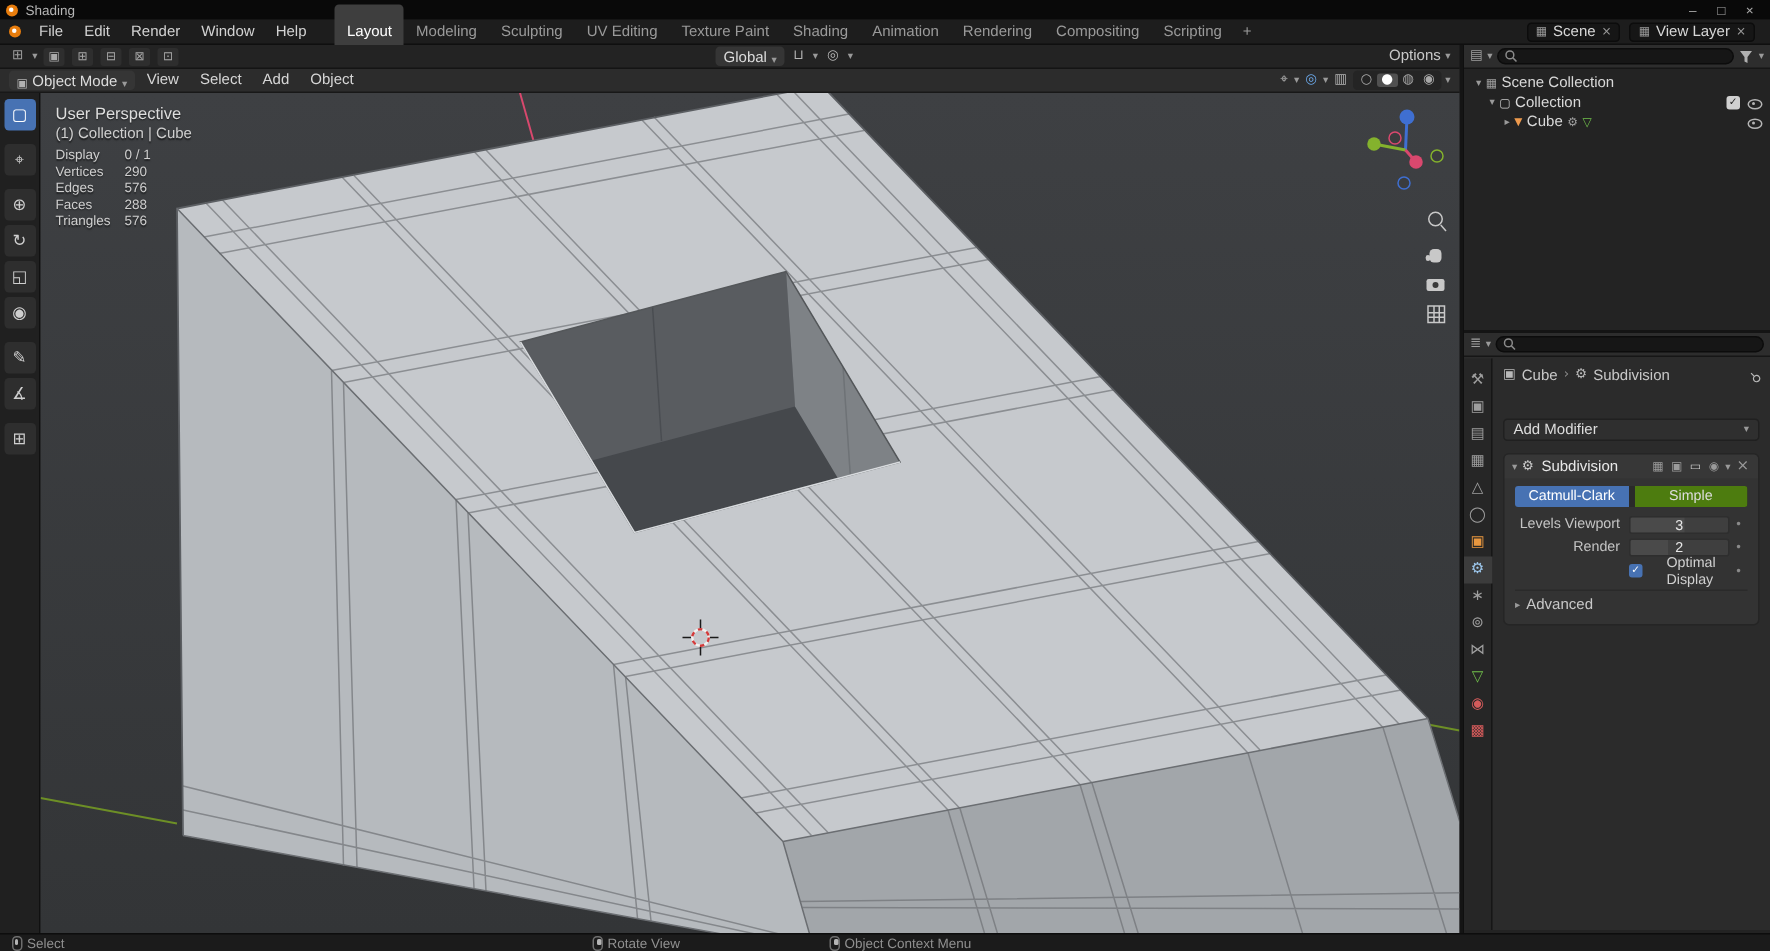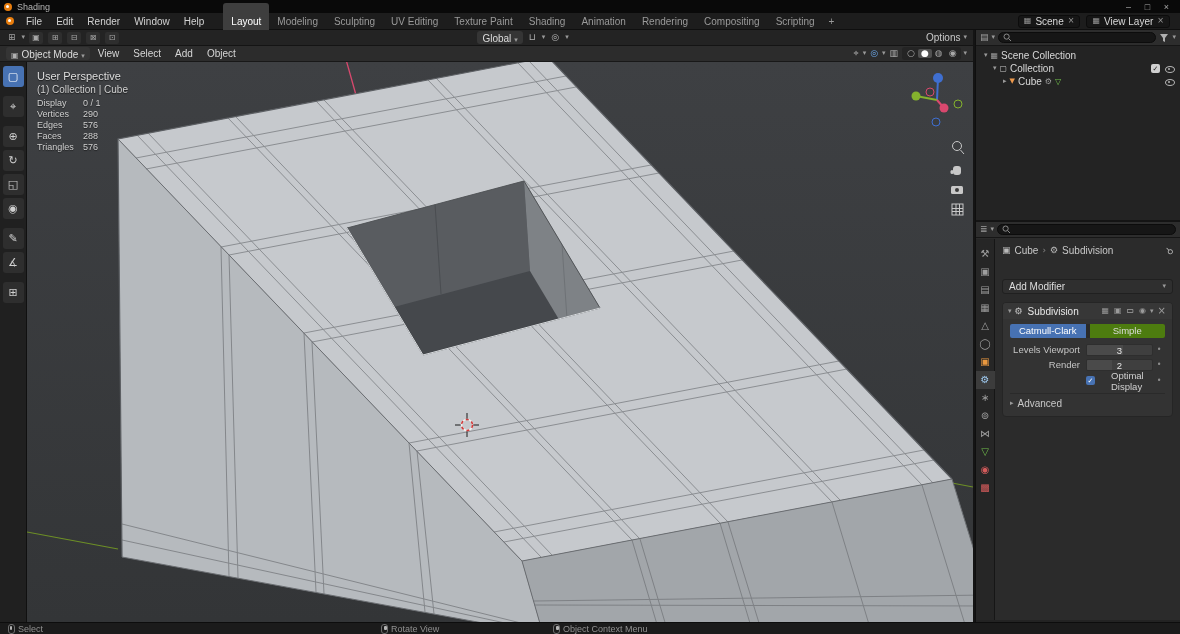--- a/index.html
+++ b/index.html
@@ -473,21 +473,21 @@
   </div>
 </div>
 
 <div class="statusbar">
   <span class="sb-item" style="left:8px">
     <span class="ms l">
         <i></i>
       </span>
     <span>Select</span>
   </span>
-  <span class="sb-item" style="left:381px">
+  <span class="sb-item" style="left:395px">
     <span class="ms m">
         <i></i>
       </span>
     <span>Rotate View</span>
   </span>
   <span class="sb-item" style="left:553px">
     <span class="ms r">
         <i></i>
       </span>
     <span>Object Context Menu</span>

